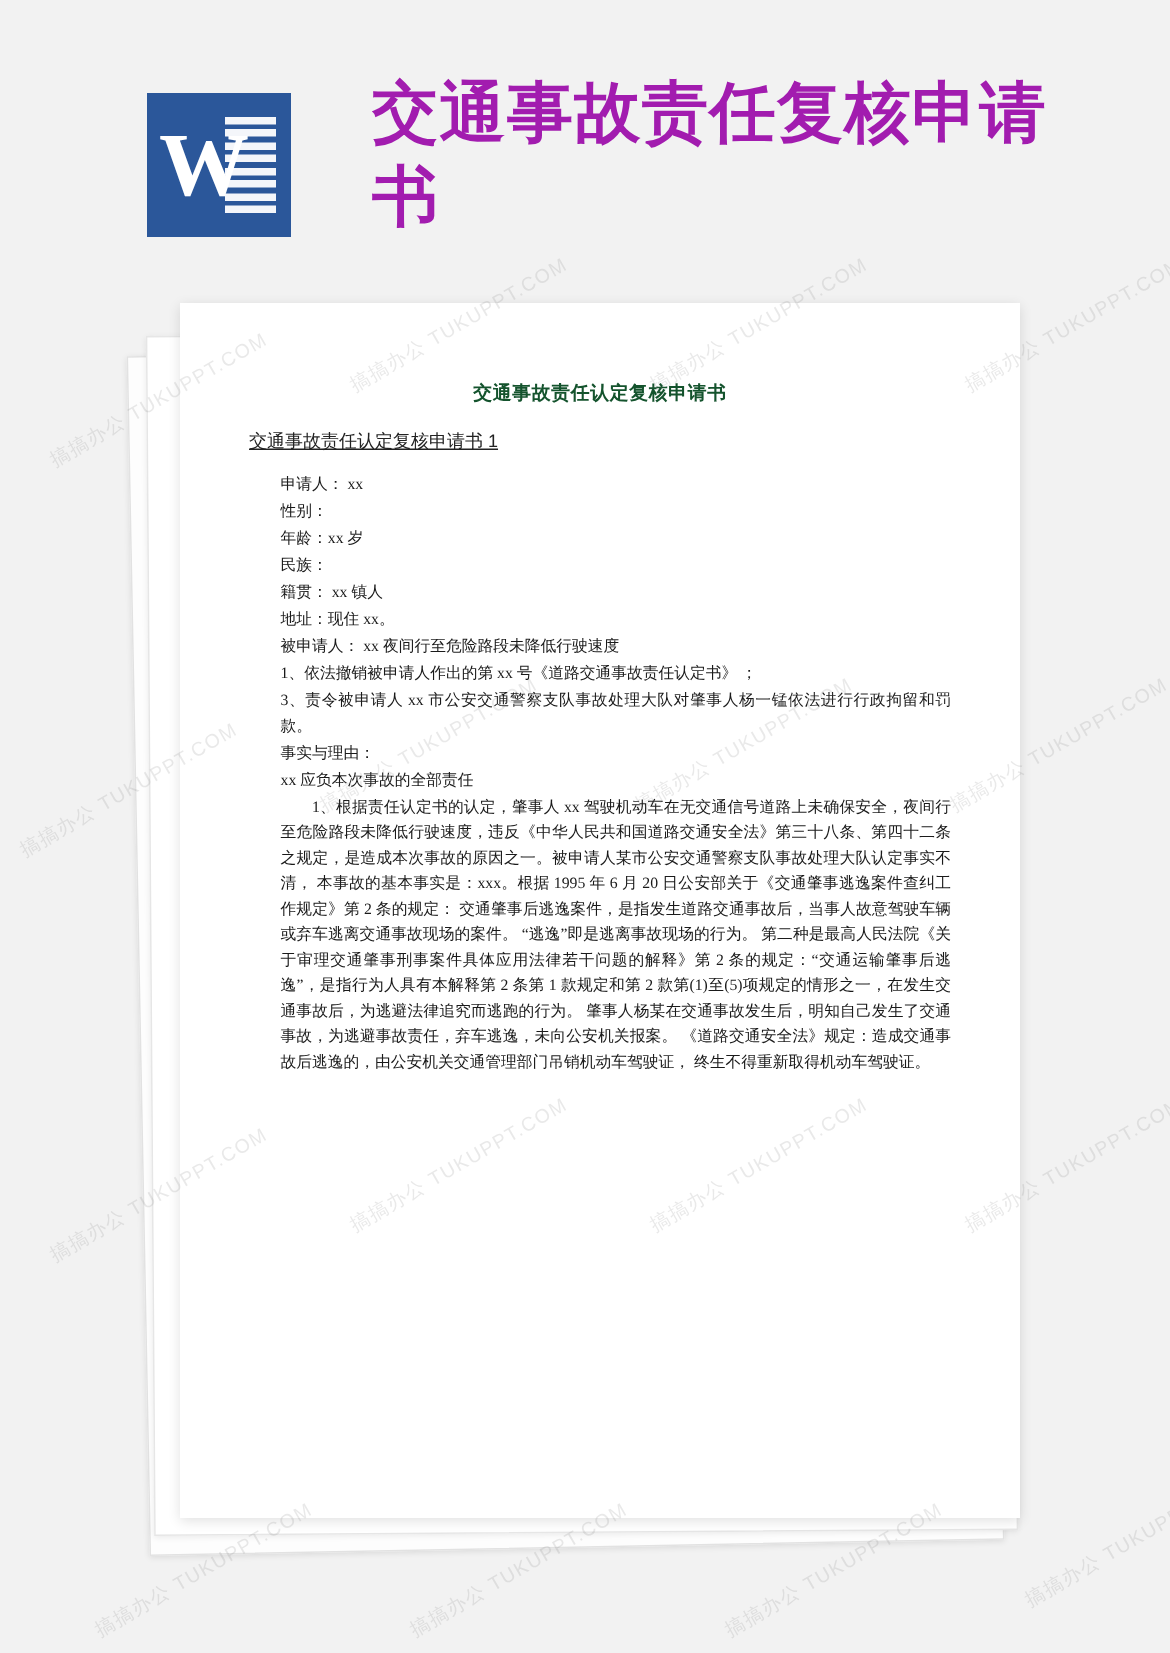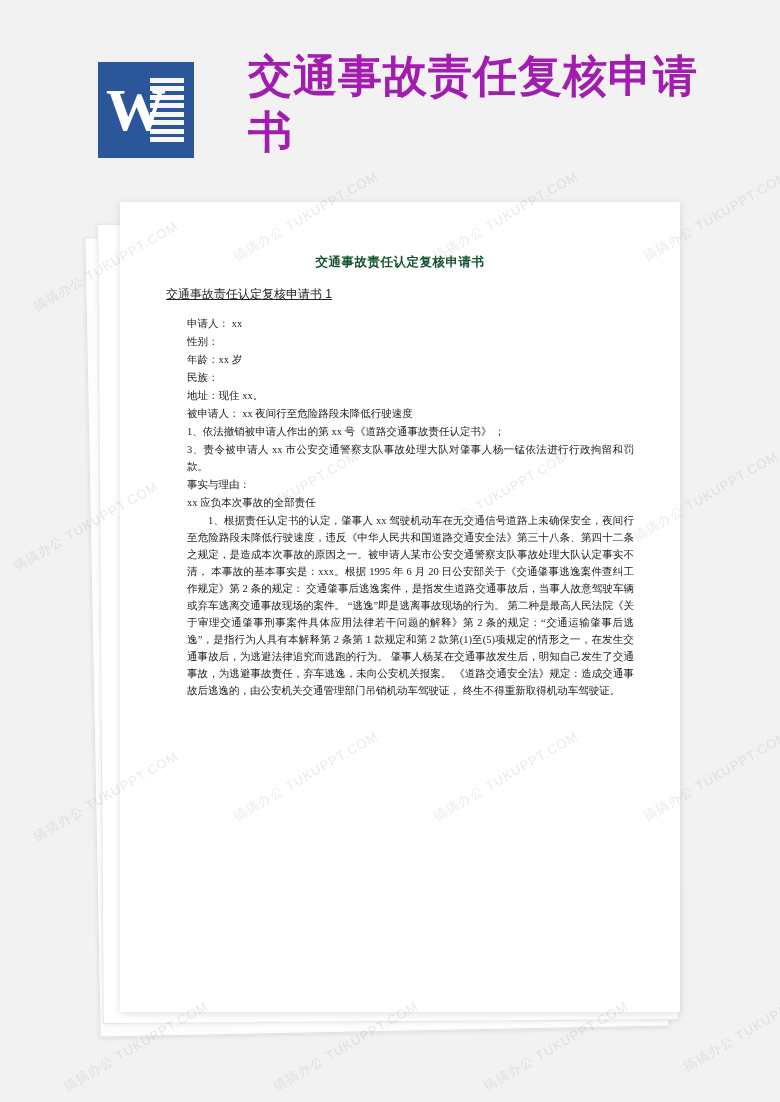--- a/index.html
+++ b/index.html
@@ -170,20 +170,21 @@
 
   <div class="sheet">
     <div class="doc-inner">
       <div class="doc-title">交通事故责任认定复核申请书</div>
       <div class="doc-subtitle">交通事故责任认定复核申请书 1</div>
       <div class="doc-body">
         <p class="lead">申请人：  xx</p>
         <p class="lead">性别：</p>
         <p class="lead">年龄：xx 岁</p>
         <p class="lead">民族：</p>
+        <p class="lead">籍贯：  xx 镇人</p>
         <p class="lead">地址：现住 xx。</p>
         <p class="lead">被申请人：  xx 夜间行至危险路段未降低行驶速度</p>
         <p class="lead">1、依法撤销被申请人作出的第 xx  号《道路交通事故责任认定书》 ；</p>
         <p class="lead">3、责令被申请人 xx 市公安交通警察支队事故处理大队对肇事人杨一锰依法进行行政拘留和罚款。</p>
         <p class="lead">事实与理由：</p>
         <p class="lead">xx 应负本次事故的全部责任</p>
         <p class="lead indent">1、根据责任认定书的认定，肇事人 xx 驾驶机动车在无交通信号道路上未确保安全，夜间行至危险路段未降低行驶速度，违反《中华人民共和国道路交通安全法》第三十八条、第四十二条之规定，是造成本次事故的原因之一。被申请人某市公安交通警察支队事故处理大队认定事实不清， 本事故的基本事实是：xxx。根据 1995 年 6 月 20 日公安部关于《交通肇事逃逸案件查纠工作规定》第 2 条的规定： 交通肇事后逃逸案件，是指发生道路交通事故后，当事人故意驾驶车辆或弃车逃离交通事故现场的案件。 “逃逸”即是逃离事故现场的行为。 第二种是最高人民法院《关于审理交通肇事刑事案件具体应用法律若干问题的解释》第 2 条的规定：“交通运输肇事后逃逸”，是指行为人具有本解释第 2 条第 1 款规定和第 2 款第(1)至(5)项规定的情形之一，在发生交通事故后，为逃避法律追究而逃跑的行为。 肇事人杨某在交通事故发生后，明知自己发生了交通事故，为逃避事故责任，弃车逃逸，未向公安机关报案。 《道路交通安全法》规定：造成交通事故后逃逸的，由公安机关交通管理部门吊销机动车驾驶证， 终生不得重新取得机动车驾驶证。</p>
       </div>
     </div>
   </div>

